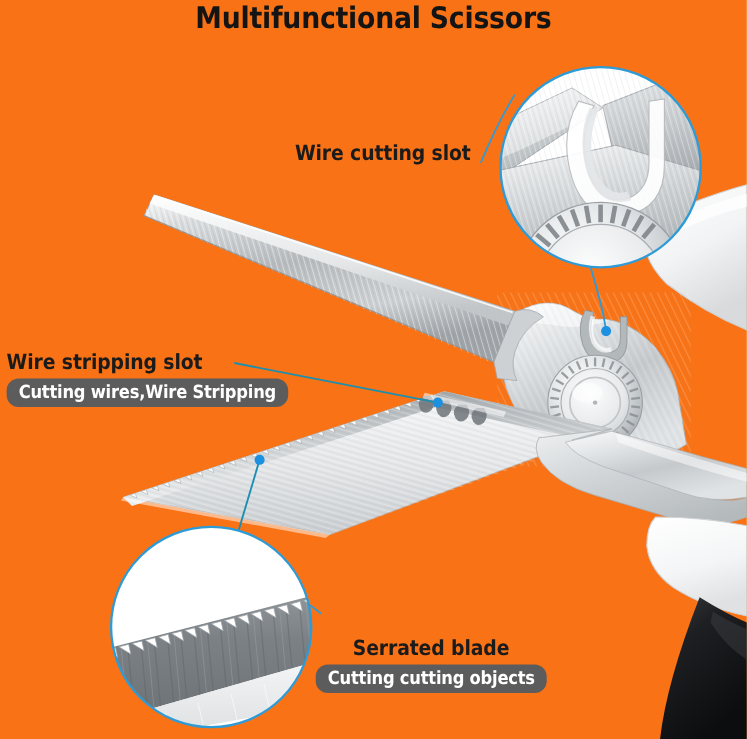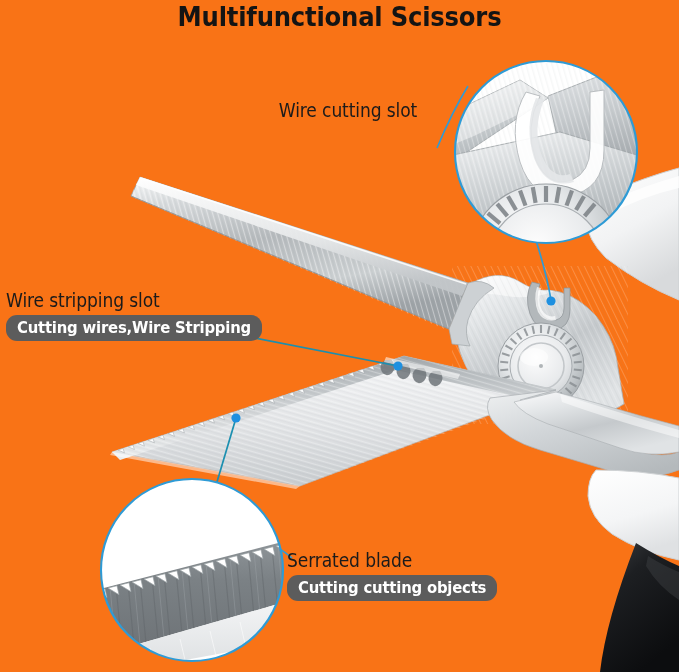--- a/index.html
+++ b/index.html
@@ -43,44 +43,45 @@
     font-weight: bold;
     color: #141414;
     letter-spacing: -0.2px;
     font-stretch: condensed;
     line-height: 34px;
   }
 
   .callout { position: absolute; }
   .callout-heading {
     font-size: 19px;
-    font-weight: normal;
+    font-weight: bold;
     color: #1b1b1b;
     line-height: 24px;
     white-space: nowrap;
     letter-spacing: -0.1px;
+    margin-top: 29px;
   }
   .callout-badge {
     display: inline-block;
     background: #5c5c5c;
     color: #ffffff;
     font-size: 16.5px;
     font-weight: bold;
     line-height: 19px;
     padding: 3px 11px 4px 11px;
     border-radius: 11px;
     white-space: nowrap;
     letter-spacing: -0.2px;
     margin-top: 3px;
   }
 
   
   #callout-wire-cutting { left: 258px; top: 98px; text-align: center; width: 180px; }
   #callout-wire-stripping { left: 6px; top: 288px; text-align: left; width: 208px; }
-  #callout-serrated { left: 287px; top: 548px; text-align: left; width: 176px; }
+  #callout-serrated { left: 287px; top: 548px; text-align: right; width: 176px; }
 </style>
 </head>
 <body>
 
 <div id="infographic">
 
   <svg id="artboard-svg" viewBox="0 0 679 672">
     <defs>
 
       <linearGradient id="gBladeTop" x1="0" y1="0" x2="0.35" y2="1">

